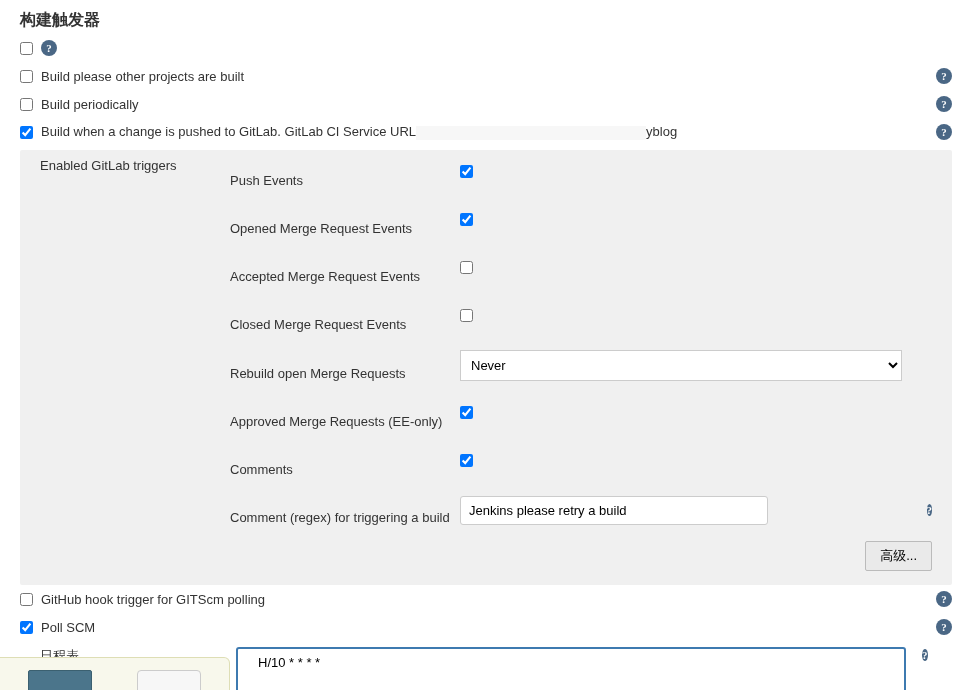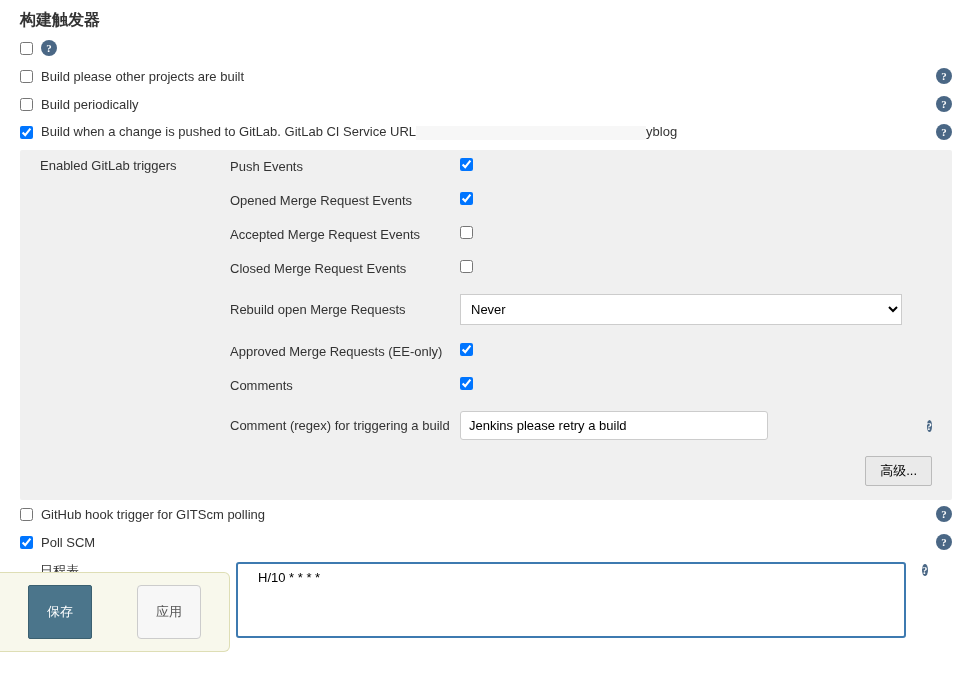--- a/index.html
+++ b/index.html
@@ -67,20 +67,21 @@
     grid-template-columns: 190px 230px auto 30px;
     row-gap: 18px;
     align-items: center;
   }
   .gl-sidelabel {
     align-self: start;
     font-size: 13px;
   }
   .gl-name {
     font-size: 13px;
+    margin-top: 15px;
   }
   .gl-control input[type="checkbox"] {
     margin: 0;
   }
   .gl-control select {
     width: 100%;
     padding: 6px 6px;
     font-size: 13px;
     border: 1px solid #ccc;
     background: #fff;

